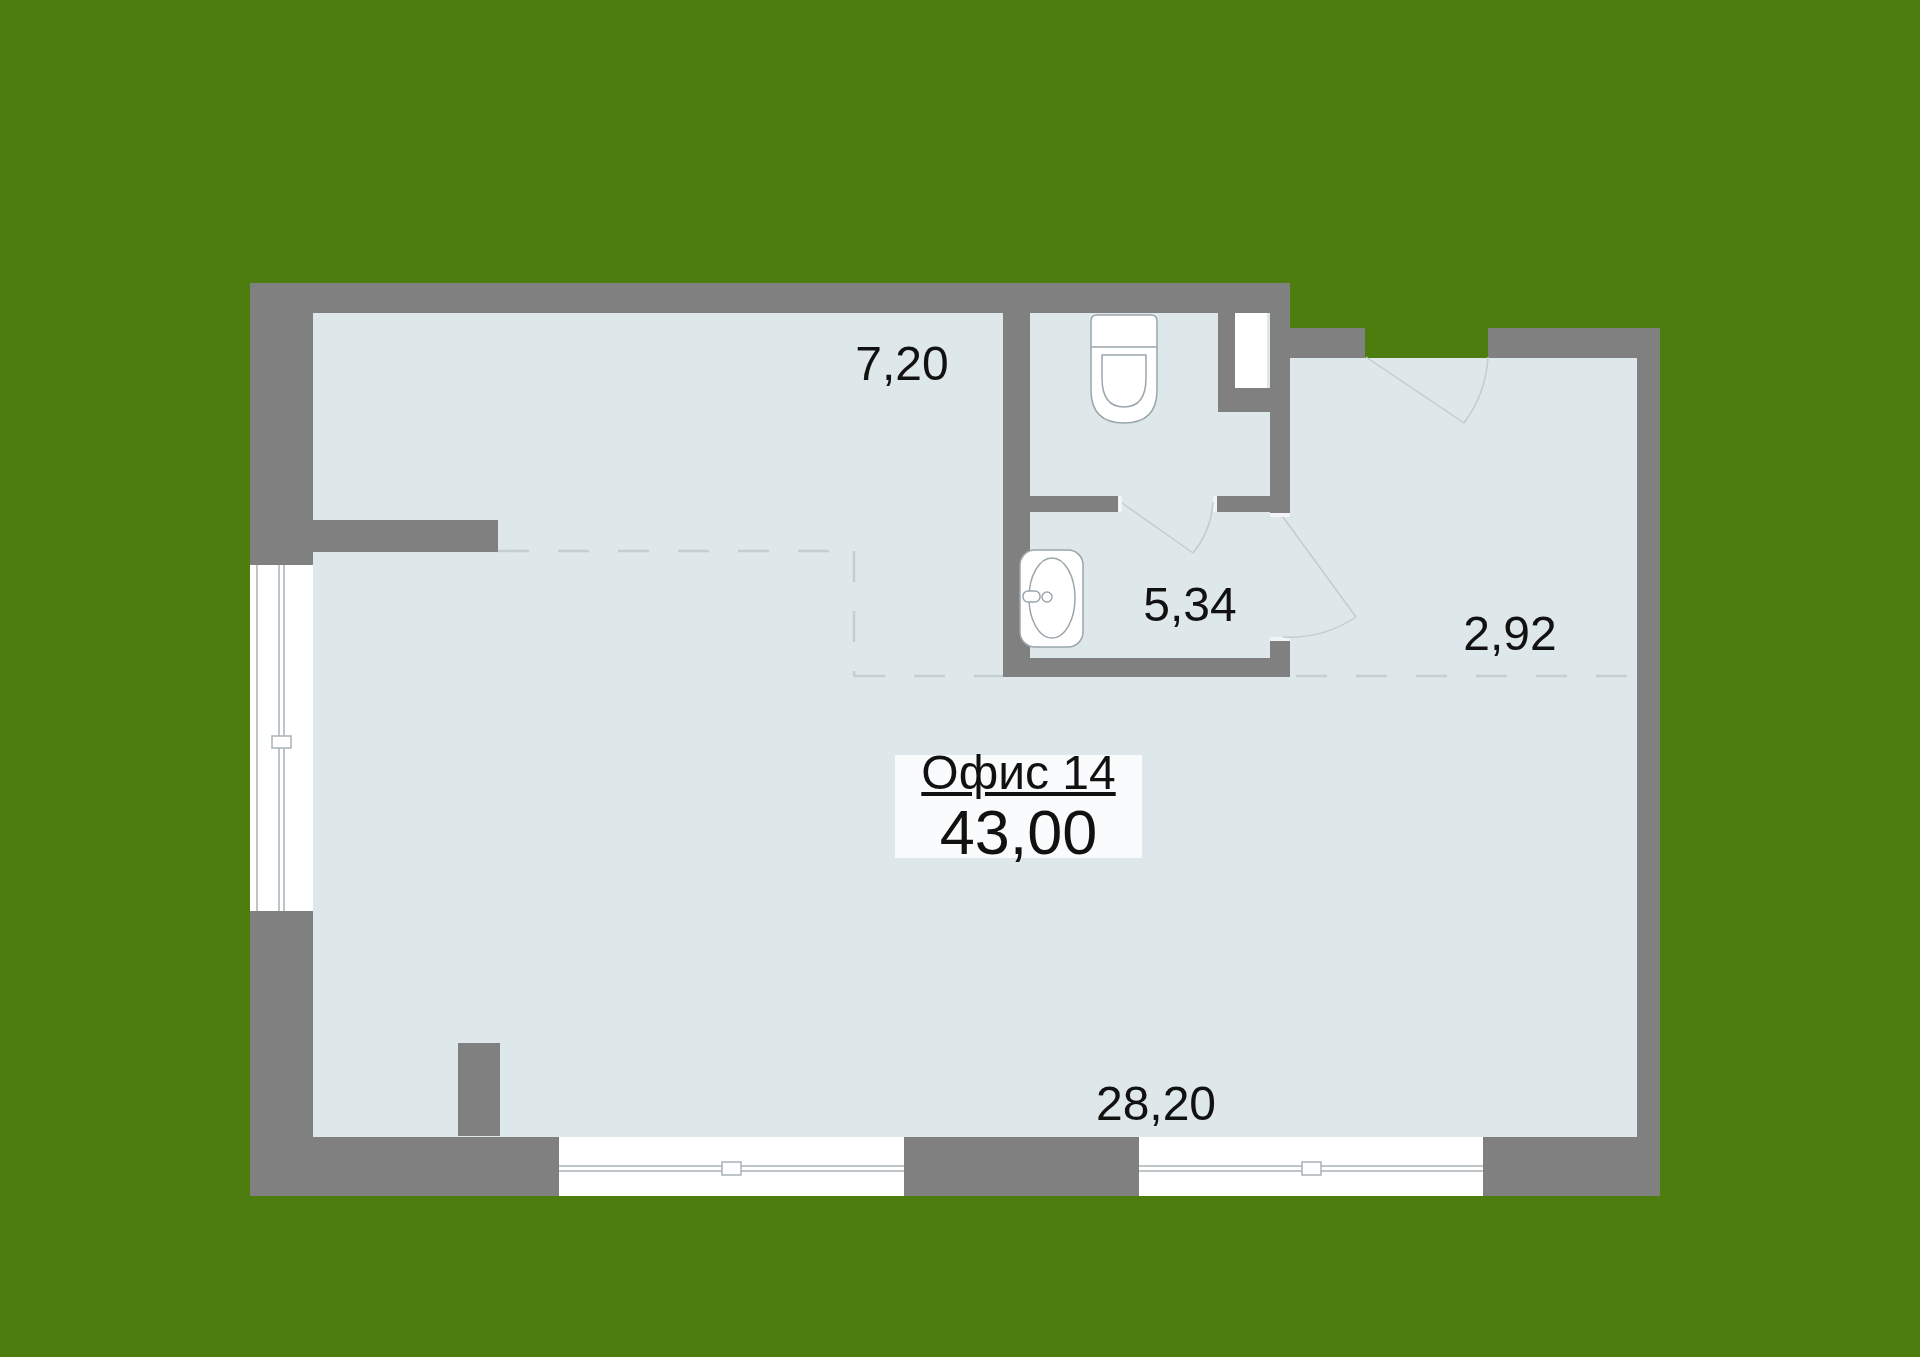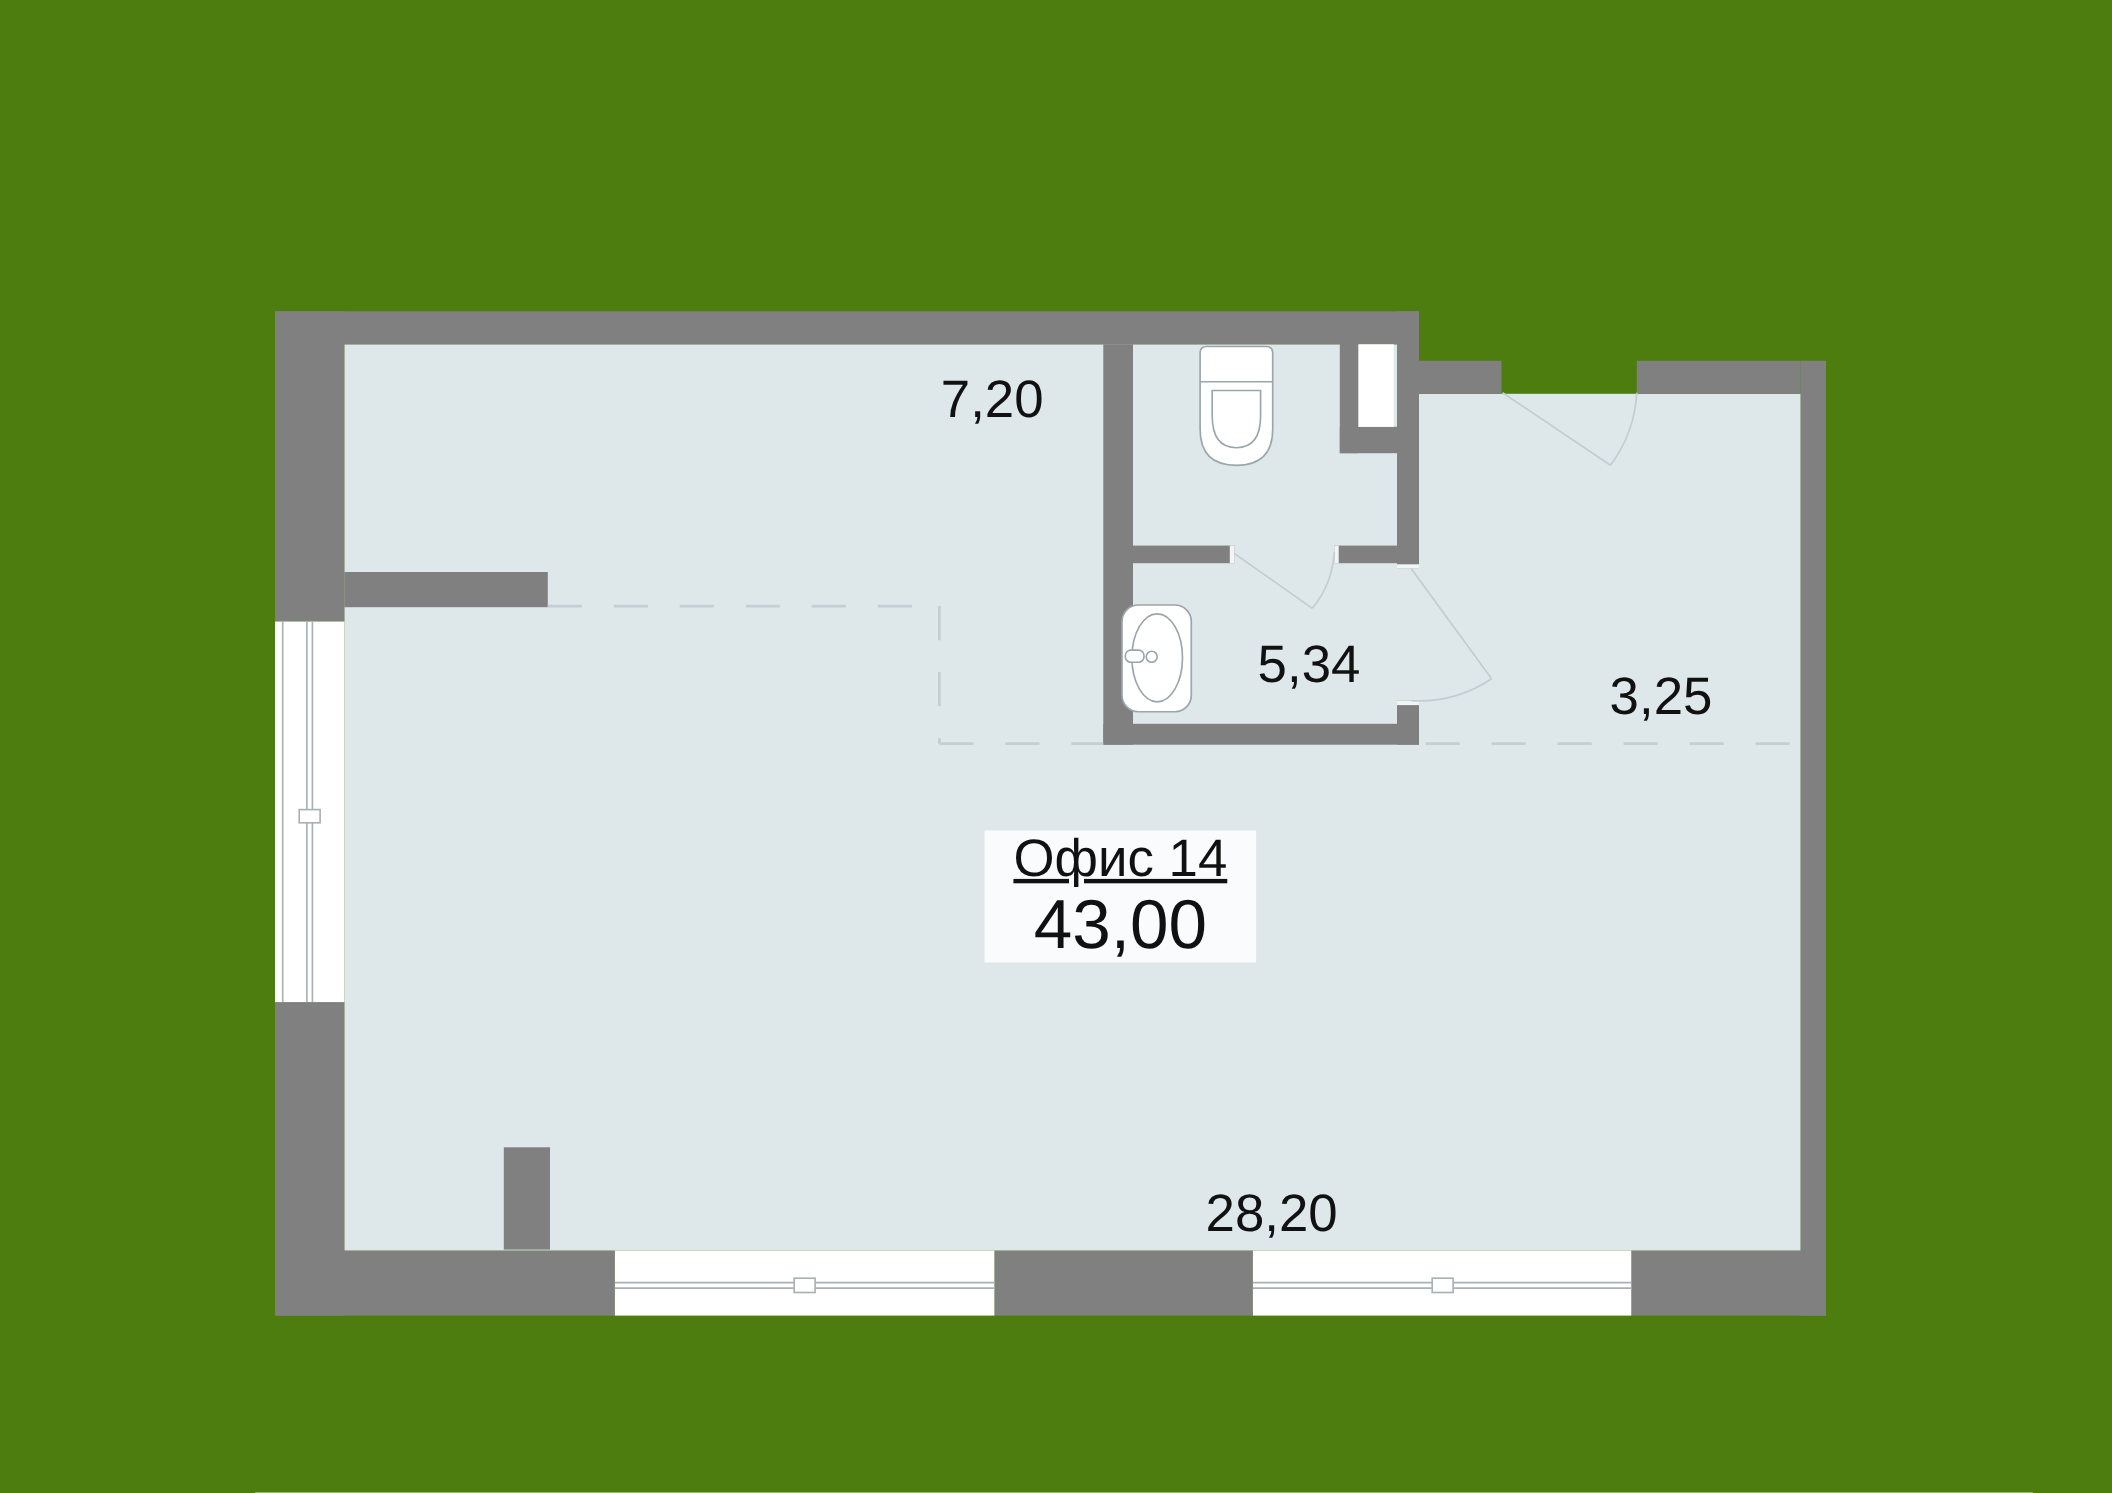--- a/index.html
+++ b/index.html
@@ -10,21 +10,21 @@
   .floor{position:absolute;background:var(--floor,#dee7ea);}
   .wall{position:absolute;background:var(--wall,#808080);}
   .whitebox{position:absolute;background:#ffffff;}
   .jamb-cap{position:absolute;background:#f2f5f6;}
   svg.overlay{position:absolute;left:0;top:0;pointer-events:none;}
   .area-label{
     position:absolute;transform:translate(-50%,-50%);
     color:var(--text,#111111);font-size:48px;line-height:1;white-space:nowrap;
   }
   .office-box{
-    position:absolute;left:895px;top:755px;width:247px;height:120px;
+    position:absolute;left:895px;top:755px;width:247px;height:103px;
     background:var(--label_box_bg,#fafbfc);
     display:flex;flex-direction:column;align-items:center;justify-content:center;
     color:var(--text,#111111);
   }
   .office-box .title{font-size:48px;line-height:1.08;text-decoration:underline;}
   .office-box .total{font-size:63px;line-height:1.08;}
 </style>
 </head>
 <body>
 
@@ -118,21 +118,21 @@
     <g stroke="var(--fixture_stroke,#9aa6ac)" stroke-width="1.5" fill="#ffffff">
       <rect x="1020" y="550" width="63" height="97" rx="15"></rect>
       <ellipse cx="1052" cy="598" rx="23" ry="40"></ellipse>
       <rect x="1023" y="591" width="17" height="11" rx="5"></rect>
       <circle cx="1047" cy="597" r="5"></circle>
     </g>
   </svg>
 
   <div class="area-label" style="left:902px;top:364px;">7,20</div>
   <div class="area-label" style="left:1190px;top:605px;">5,34</div>
-  <div class="area-label" style="left:1510px;top:634px;">3,25</div>
+  <div class="area-label" style="left:1510px;top:634px;">2,92</div>
   <div class="area-label" style="left:1156px;top:1104px;">28,20</div>
 
   <div class="office-box">
     <div class="title">Офис 14</div>
     <div class="total">43,00</div>
   </div>
 
 </div>
 
 </body></html>

